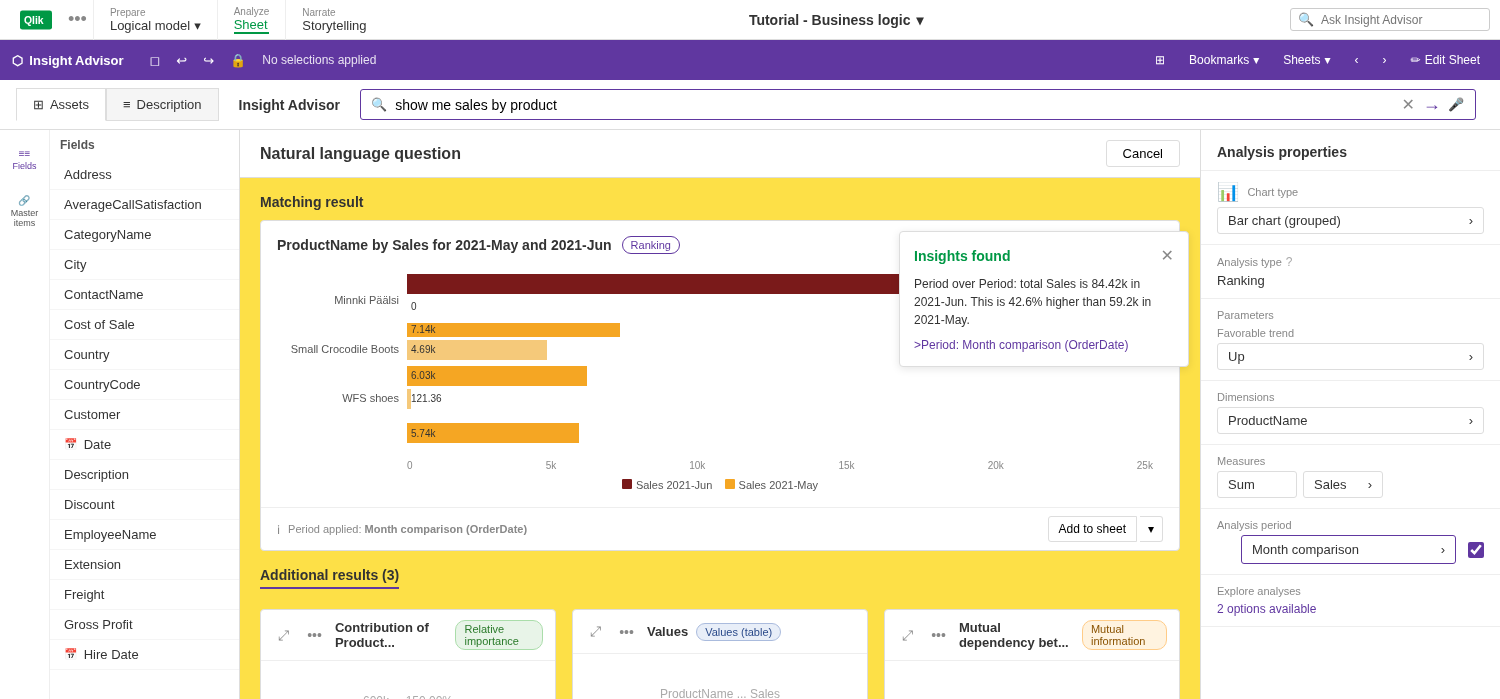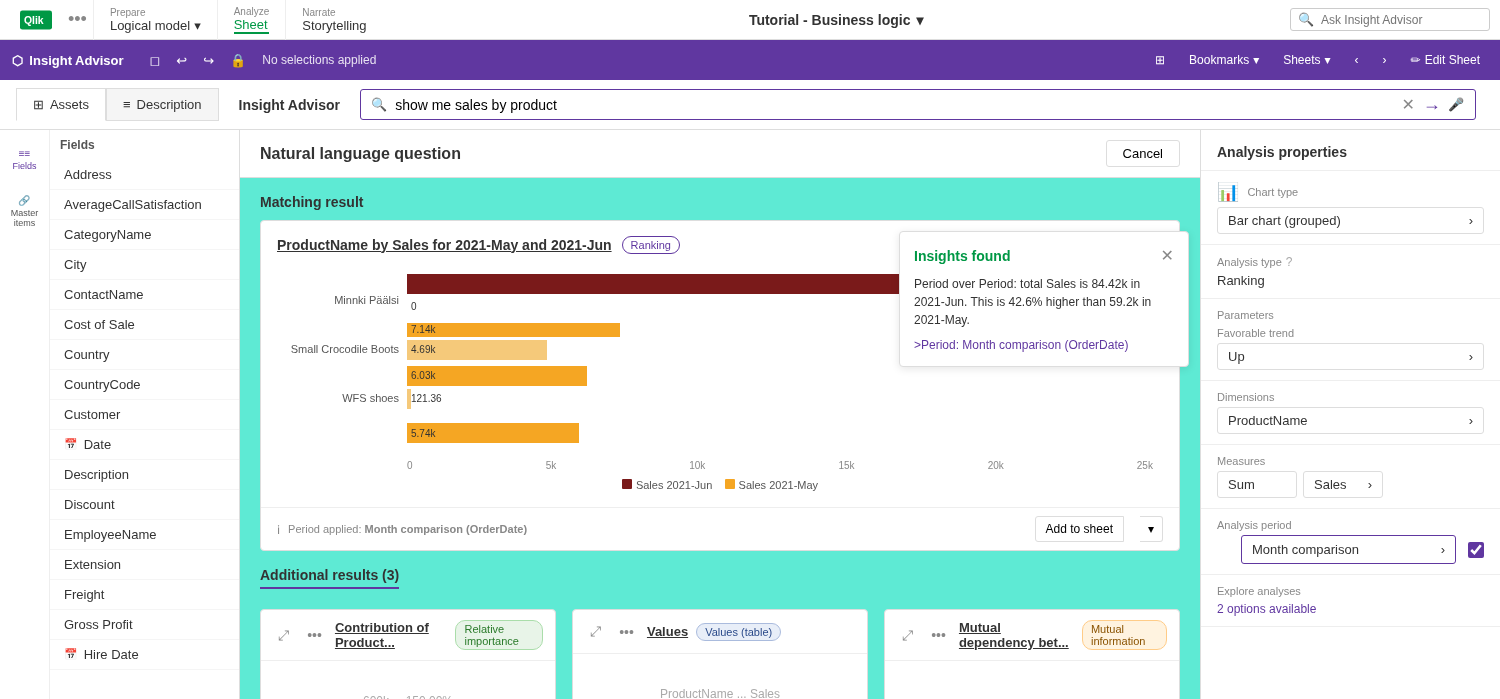--- a/index.html
+++ b/index.html
@@ -70,53 +70,53 @@
     .sidebar-inner { display: flex; flex: 1; }
     .sidebar-content { flex: 1; display: flex; flex-direction: column; }
     .sidebar-search { padding: 8px 10px; border-bottom: 1px solid #eee; }
     .sidebar-search input { width: 100%; border: 1px solid #ddd; border-radius: 3px; padding: 5px 8px; font-size: 12px; outline: none; }
     .sidebar-section-title { padding: 8px 10px; font-size: 12px; font-weight: 600; color: #555; }
     .sidebar-list { overflow-y: auto; flex: 1; }
     .sidebar-item { padding: 7px 10px 7px 14px; font-size: 13px; color: #333; cursor: pointer; display: flex; align-items: center; gap: 6px; border-bottom: 1px solid #f5f5f5; }
     .sidebar-item .item-icon { color: #888; font-size: 11px; }
 
     
-    .main-content { flex: 1; display: flex; flex-direction: column; overflow: hidden; background: #5eead4; }
+    .main-content { flex: 1; display: flex; flex-direction: column; overflow: hidden; background: #fde047; }
 
     
     .analysis-header { display: flex; align-items: center; padding: 10px 20px; background: #fff; border-bottom: 1px solid #ddd; justify-content: space-between; }
     .analysis-title { font-size: 16px; font-weight: 600; }
     .cancel-btn { background: none; border: 1px solid #ddd; padding: 5px 16px; border-radius: 3px; cursor: pointer; font-size: 13px; }
 
     
     .result-area { padding: 16px 20px; flex: 1; overflow-y: auto; }
     .matching-result-label { font-size: 14px; font-weight: 600; margin-bottom: 10px; }
 
     
     .chart-card { background: #fff; border: 1px solid #ddd; border-radius: 4px; margin-bottom: 16px; position: relative; }
     .chart-header { display: flex; align-items: center; padding: 12px 16px 0; gap: 10px; }
-    .chart-title { font-size: 14px; font-weight: 600; text-decoration: underline; }
+    .chart-title { font-size: 14px; font-weight: 600; }
     .badge { display: inline-flex; align-items: center; padding: 2px 8px; border-radius: 10px; font-size: 11px; font-weight: 500; }
     .badge-ranking { background: #fff; border: 1.5px solid #6037a0; color: #6037a0; }
     .badge-rel-imp { background: #e8f4e8; color: #2a7a2a; border: 1px solid #aaddaa; }
     .badge-values { background: #e8eef8; color: #2a4a8a; border: 1px solid #aabbdd; }
     .badge-mutual { background: #fff3e0; color: #8a5200; border: 1px solid #ffcc88; }
     .chart-actions { margin-left: auto; display: flex; gap: 4px; }
     .chart-action-btn { background: none; border: none; cursor: pointer; color: #888; font-size: 14px; padding: 3px 5px; }
 
     
     .bar-chart-area { padding: 16px; }
     .chart-legend { text-align: center; font-size: 11px; color: #555; margin-top: 8px; }
     .legend-dot { display: inline-block; width: 10px; height: 10px; border-radius: 1px; margin-right: 4px; }
 
     
     .chart-footer { display: flex; align-items: center; padding: 8px 16px; border-top: 1px solid #eee; gap: 8px; }
     .period-text { font-size: 11px; color: #888; }
     .period-info-icon { color: #888; font-size: 12px; }
-    .add-to-sheet-btn { margin-left: auto; display: flex; align-items: center; gap: 16px; }
+    .add-to-sheet-btn { margin-left: auto; display: flex; align-items: center; gap: 3px; }
     .add-btn-main { background: #fff; border: 1px solid #ddd; padding: 5px 10px; border-radius: 3px 0 0 3px; font-size: 12px; cursor: pointer; }
     .add-btn-arrow { background: #fff; border: 1px solid #ddd; border-left: none; padding: 5px 8px; border-radius: 0 3px 3px 0; font-size: 12px; cursor: pointer; }
 
     
     .additional-results-label { font-size: 14px; font-weight: 600; margin-bottom: 10px; border-bottom: 2px solid #6037a0; display: inline-block; padding-bottom: 4px; }
     .result-cards { display: flex; gap: 16px; }
     .result-card { flex: 1; background: #fff; border: 1px solid #ddd; border-radius: 4px; min-height: 120px; overflow: hidden; }
     .result-card-header { display: flex; align-items: center; padding: 10px 12px; gap: 8px; border-bottom: 1px solid #eee; }
     .result-card-body { padding: 10px; min-height: 80px; display: flex; align-items: center; justify-content: center; color: #aaa; font-size: 12px; }
 

